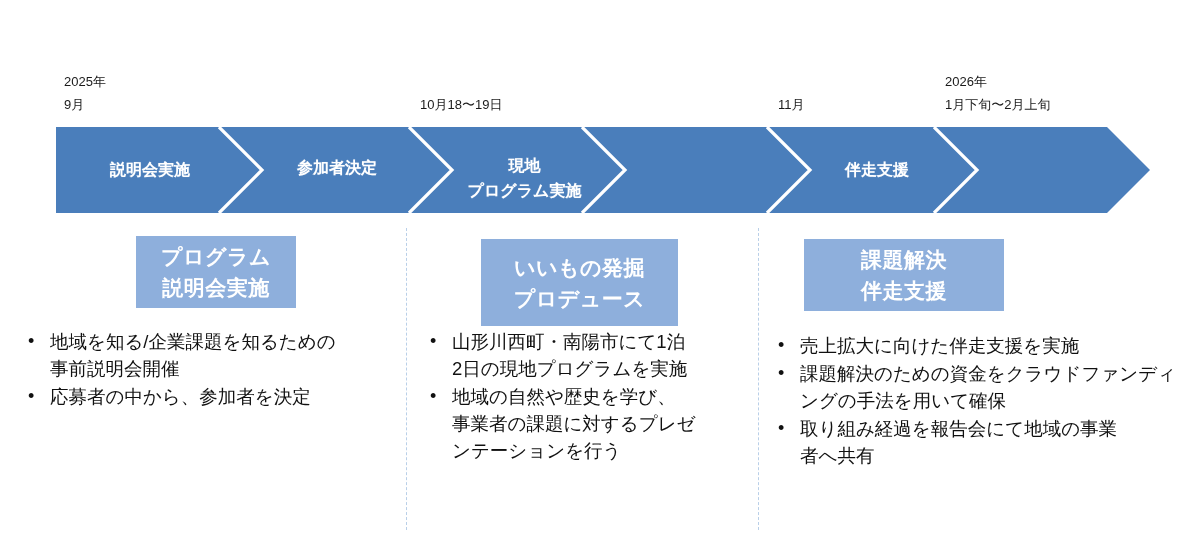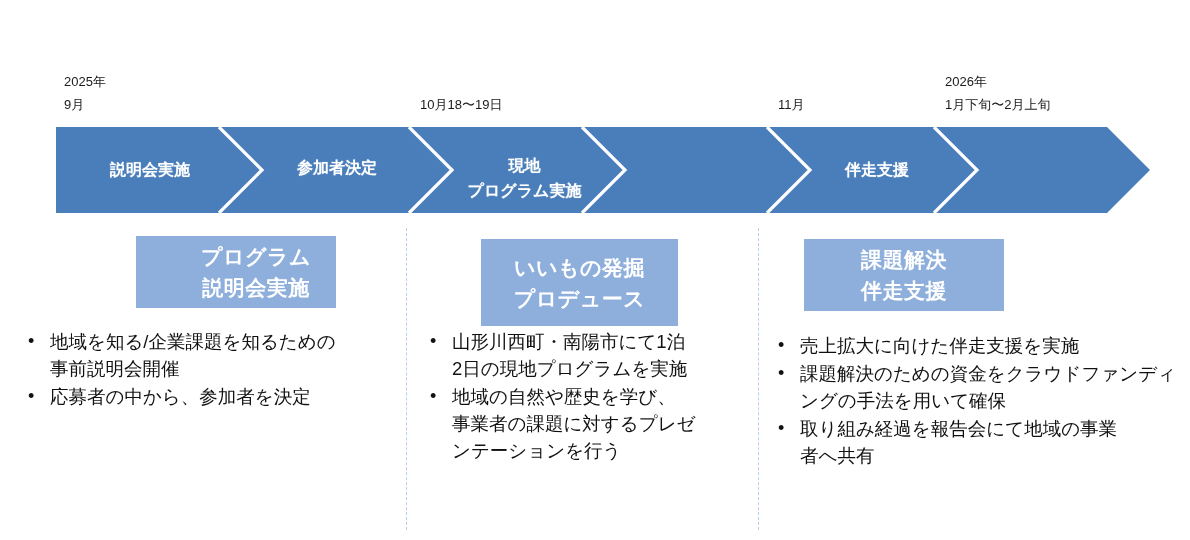--- a/index.html
+++ b/index.html
@@ -128,21 +128,21 @@
   <div class="seg-label" style="left:14px;  top:30px; width:160px;">説明会実施</div>
   <div class="seg-label" style="left:196px; top:30px; width:170px;font-family:Liberation Mono, monospace;">参加者決定</div>
   <div class="seg-label" style="left:376px; top:18px; width:185px;margin-top:8px;">現地
 プログラム実施</div>
   <div class="seg-label" style="left:736px; top:30px; width:170px;">伴走支援</div>
 </div>
 
 <div class="divider" style="left:406px;"></div>
 <div class="divider" style="left:758px;"></div>
 
-<div class="phase-box" style="left:136px; top:236px; width:160px; height:72px;padding-left:40px;">プログラム
+<div class="phase-box" style="left:136px; top:236px; width:160px; height:72px;">プログラム
 説明会実施</div>
 <div class="phase-box" style="left:481px; top:239px; width:197px; height:87px;">いいもの発掘
 プロデュース</div>
 <div class="phase-box" style="left:804px; top:239px; width:200px; height:72px;">課題解決
 伴走支援</div>
 
 <div class="bullet-list" style="left:28px; top:328px; width:370px;">
   <div class="bullet-item">
     <span class="bullet-mark">•</span>
     <span class="bullet-text">地域を知る/企業課題を知るための

